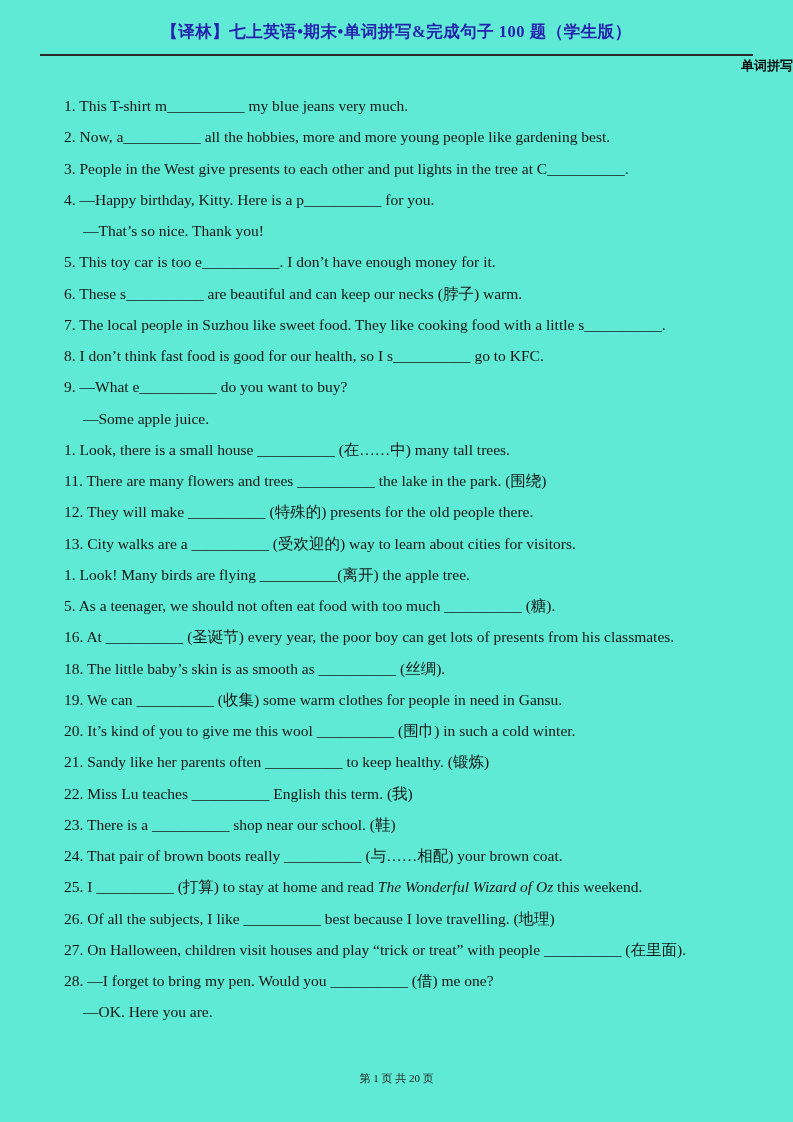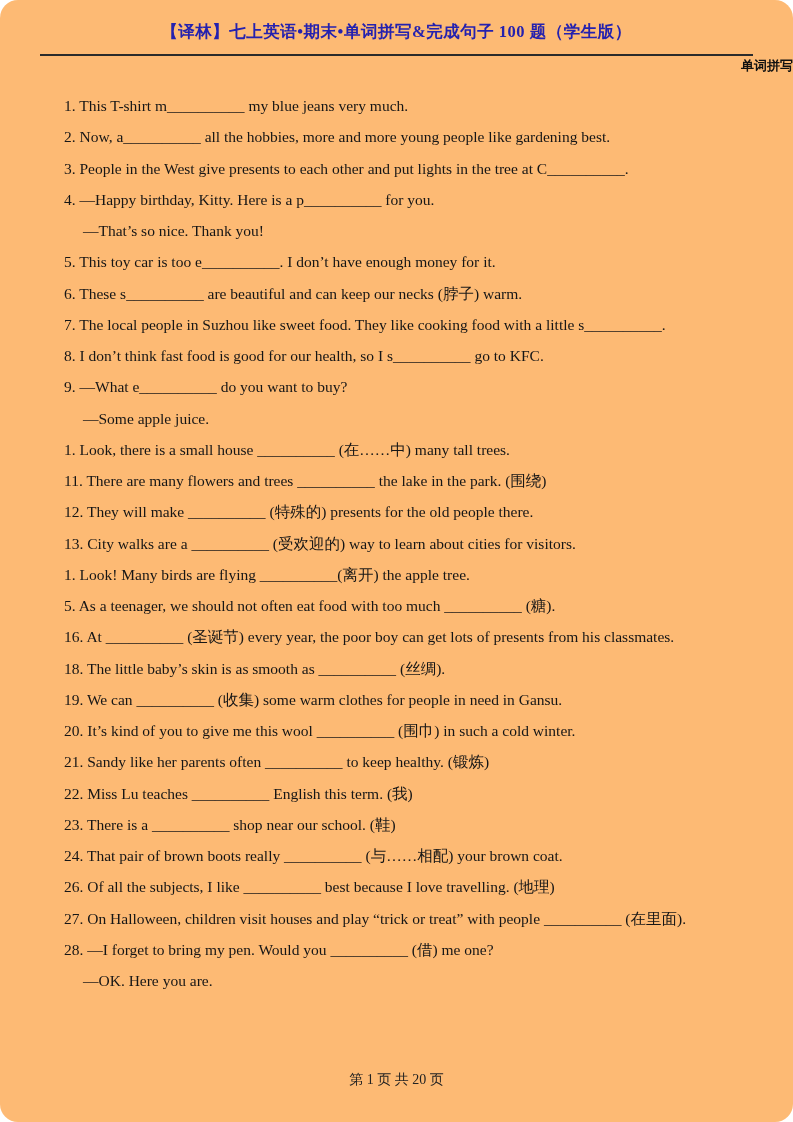--- a/index.html
+++ b/index.html
@@ -1,23 +1,22 @@
 <!DOCTYPE html>
 <html><head>
 <meta charset="utf-8">
 <style>
   html, body { margin:0; padding:0; background:#ffffff; }
   .page {
     position:relative;
     width:793px; height:1122px;
-    background:#fdba74;
+    background:#5eead4;
     font-family:"Liberation Serif", serif;
     color:#161616;
     overflow:hidden;
-    border-radius:18px;
   }
   .doc-header {
     position:absolute; top:21px; left:0; width:100%;
     text-align:center;
     font-weight:bold;
     font-size:16.5px;
     letter-spacing:0.5px;
   }
   .rule {
     position:absolute; top:54px; left:40px; width:713px;
@@ -37,21 +36,21 @@
   .line {
     line-height:31.25px;
     font-size:15.5px;
     white-space:nowrap;
   }
   .line.indent { padding-left:19px; }
   .italic { font-style:italic; }
   .doc-footer {
     position:absolute; top:1071px; left:0; width:100%;
     text-align:center;
-    font-size:14px;
+    font-size:11px;
     color:#222222;
   }
 </style>
 </head>
 <body>
 
 <div class="page">
   <div class="doc-header" style="color: rgb(36, 33, 175);">【译林】七上英语•期末•单词拼写&amp;完成句子 100 题（学生版）</div>
   <hr class="rule" style="border-top-color: rgb(43, 43, 43);">
   <div class="section-title">单词拼写</div>
@@ -74,19 +73,20 @@
       <div class="line"><span>1. Look! Many birds are flying __________(离开) the apple tree.</span></div>
       <div class="line"><span>5. As a teenager, we should not often eat food with too much __________ (糖).</span></div>
       <div class="line"><span>16. At __________ (圣诞节) every year, the poor boy can get lots of presents from his classmates.</span></div>
       <div class="line"><span>18. The little baby’s skin is as smooth as __________ (丝绸).</span></div>
       <div class="line"><span>19. We can __________ (收集) some warm clothes for people in need in Gansu.</span></div>
       <div class="line"><span>20. It’s kind of you to give me this wool __________ (围巾) in such a cold winter.</span></div>
       <div class="line"><span>21. Sandy like her parents often __________ to keep healthy. (锻炼)</span></div>
       <div class="line"><span>22. Miss Lu teaches __________ English this term. (我)</span></div>
       <div class="line"><span>23. There is a __________ shop near our school. (鞋)</span></div>
       <div class="line"><span>24. That pair of brown boots really __________ (与……相配) your brown coat.</span></div>
+      <div class="line"><span>25. I __________ (打算) to stay at home and read </span><span class="italic">The Wonderful Wizard of Oz</span><span> this weekend.</span></div>
       <div class="line"><span>26. Of all the subjects, I like __________ best because I love travelling. (地理)</span></div>
       <div class="line"><span>27. On Halloween, children visit houses and play “trick or treat” with people __________ (在里面).</span></div>
       <div class="line"><span>28. —I forget to bring my pen. Would you __________ (借) me one?</span></div>
       <div class="line indent"><span>—OK. Here you are.</span></div>
     </div>
   <div class="doc-footer">第 1 页 共 20 页</div>
 </div>
 
 </body></html>

